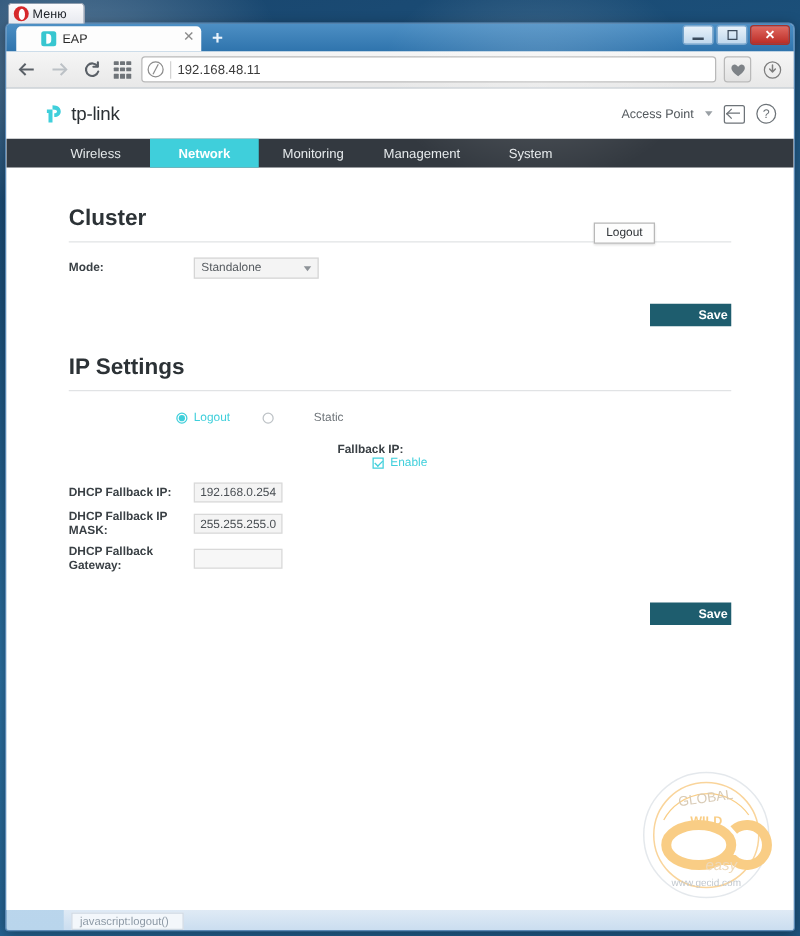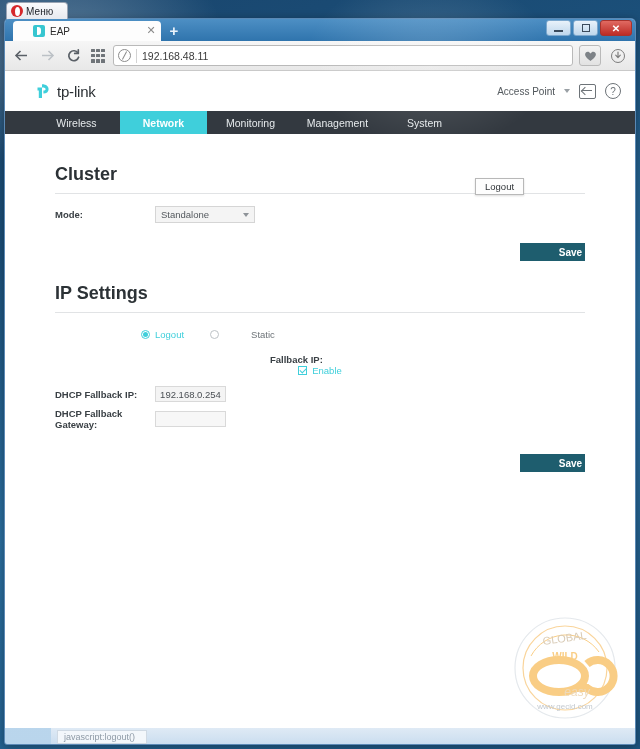--- a/index.html
+++ b/index.html
@@ -411,20 +411,24 @@
           <span class="form-label wide">Fallback IP:</span>
           <label class="check-item">
             <span class="checkbox"></span>
             <span>Enable</span>
           </label>
         </div>
 
         <div class="form-row" style="margin-top:10px;">
           <span class="form-label wide">DHCP Fallback IP:</span>
           <div class="txtfield">192.168.0.254</div>
+        </div>
+        <div class="form-row" style="margin-top:6px;">
+          <span class="form-label wide">DHCP Fallback IP MASK:</span>
+          <div class="txtfield">255.255.255.0</div>
         </div>
         <div class="form-row" style="margin-top:6px;">
           <span class="form-label wide">DHCP Fallback Gateway:</span>
           <div class="txtfield empty"></div>
         </div>
 
         <div class="btn-row" style="margin-top:24px;">
           <button class="save-btn">Save</button>
         </div>
       </div>

